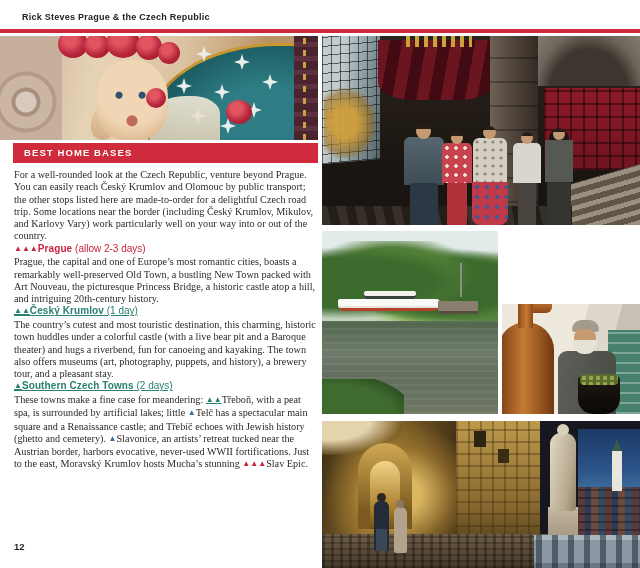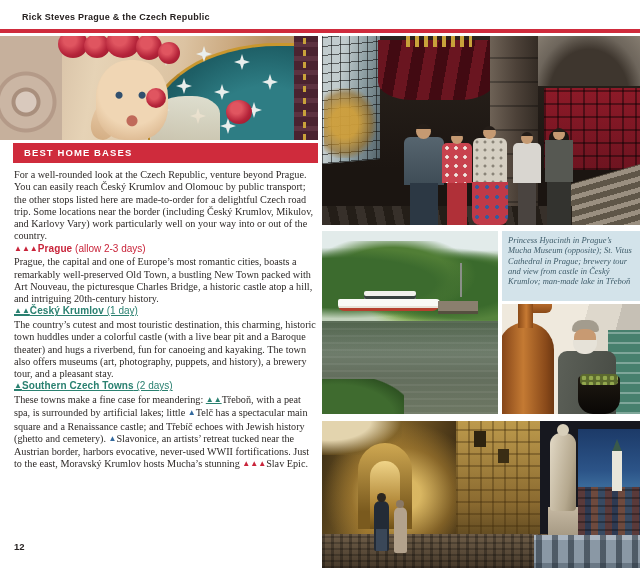--- a/index.html
+++ b/index.html
@@ -272,21 +272,21 @@
     <div class="m-flower f7"></div>
     <div class="m-right"></div>
   </div>
 
   <div class="banner">BEST HOME BASES</div>
 
   <div class="copy">
     <p>For a well-rounded look at the Czech Republic, venture beyond Prague. You can easily reach Český Krumlov and Olomouc by public transport; the other stops listed here are made-to-order for a delightful Czech road trip. Some locations near the border (including Český Krumlov, Mikulov, and Karlovy Vary) work particularly well on your way into or out of the country.</p>
 
     <p class="sec-head red"><span class="tri red">▲▲▲</span><b>Prague</b><span> (allow 2-3 days)</span></p>
-    <p>Prague, the capital and one of Europe’s most romantic cities, boasts a remarkably well-preserved Old Town, a bustling New Town packed with Art Nouveau, the picturesque Charles Bridge, a historic castle atop a hill, and intriguing 20th-century history.</p>
+    <p>Prague, the capital and one of Europe’s most romantic cities, boasts a remarkably well-preserved Old Town, a bustling New Town packed with Art Nouveau, the picturesque Princess Bridge, a historic castle atop a hill, and intriguing 20th-century history.</p>
 
     <p class="sec-head teal"><span class="tri teal">▲▲</span><b>Český Krumlov</b><span> (1 day)</span></p>
     <p>The country’s cutest and most touristic destination, this charming, historic town huddles under a colorful castle (with a live bear pit and a Baroque theater) and hugs a riverbend, fun for canoeing and kayaking. The town also offers museums (art, photography, puppets, and history), a brewery tour, and a pleasant stay.</p>
 
     <p class="sec-head teal"><span class="tri teal">▲</span><b>Southern Czech Towns</b><span> (2 days)</span></p>
     <p><span>These towns make a fine case for meandering: </span><span class="tri teal">▲▲</span><span>Třeboň, with a peat spa, is surrounded by artificial lakes; little </span><span class="tri blue">▲</span><span>Telč has a spectacular main square and a Renaissance castle; and Třebíč echoes with Jewish history (ghetto and cemetery). </span><span class="tri blue">▲</span><span>Slavonice, an artists’ retreat tucked near the Austrian border, harbors evocative, never-used WWII fortifications. Just to the east, Moravský Krumlov hosts Mucha’s stunning </span><span class="tri red">▲▲▲</span><span class="em">Slav Epic</span><span>.</span></p>
   </div>
 
   <div class="pagenum">12</div>
 
@@ -333,21 +333,20 @@
     <div class="r-water"></div>
     <div class="r-pole"></div>
     <div class="r-boat">
       <div class="r-cabin"></div>
       <div class="r-hull"></div>
     </div>
     <div class="r-dock"></div>
     <div class="r-grass"></div>
   </div>
 
-  <div class="caption">Princess Hyacinth in Prague’s Mucha Museum (opposite); St. Vitus Cathedral in Prague; brewery tour and view from castle in Český Krumlov; man-made lake in Třeboň</div>
 
   <div class="photo ph-brewery">
     <div class="b-rail"></div>
     <div class="b-kettle"></div>
     <div class="b-pipe-elbow"></div>
     <div class="b-pipe"></div>
     <div class="b-shirt"></div>
     <div class="b-cap"></div>
     <div class="b-face"></div>
     <div class="b-beard"></div>

